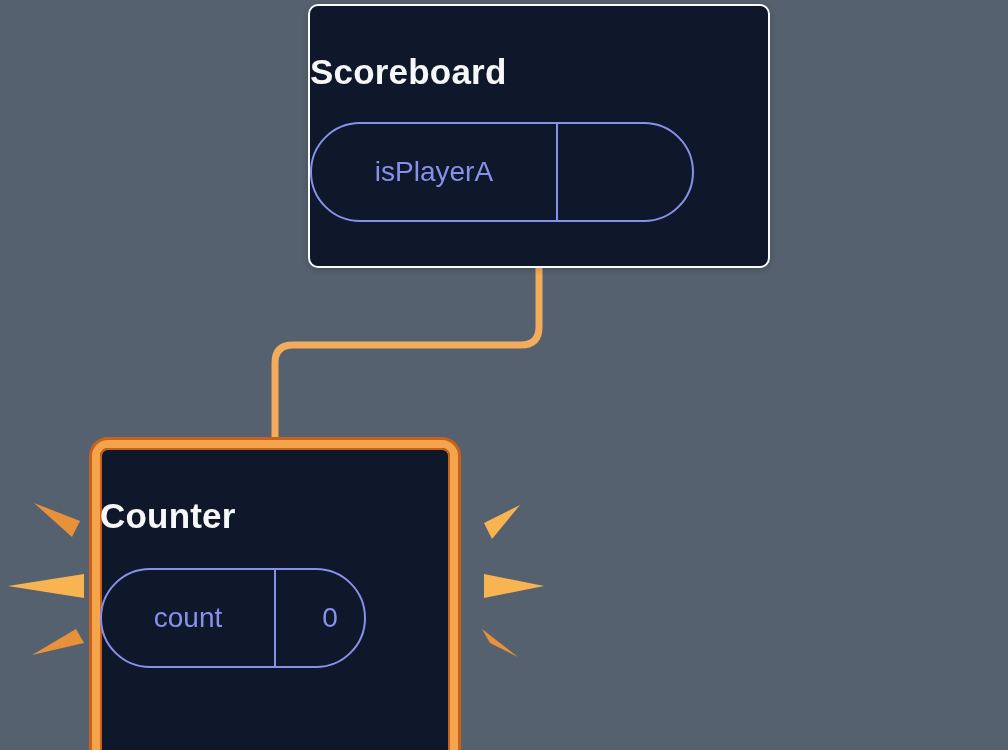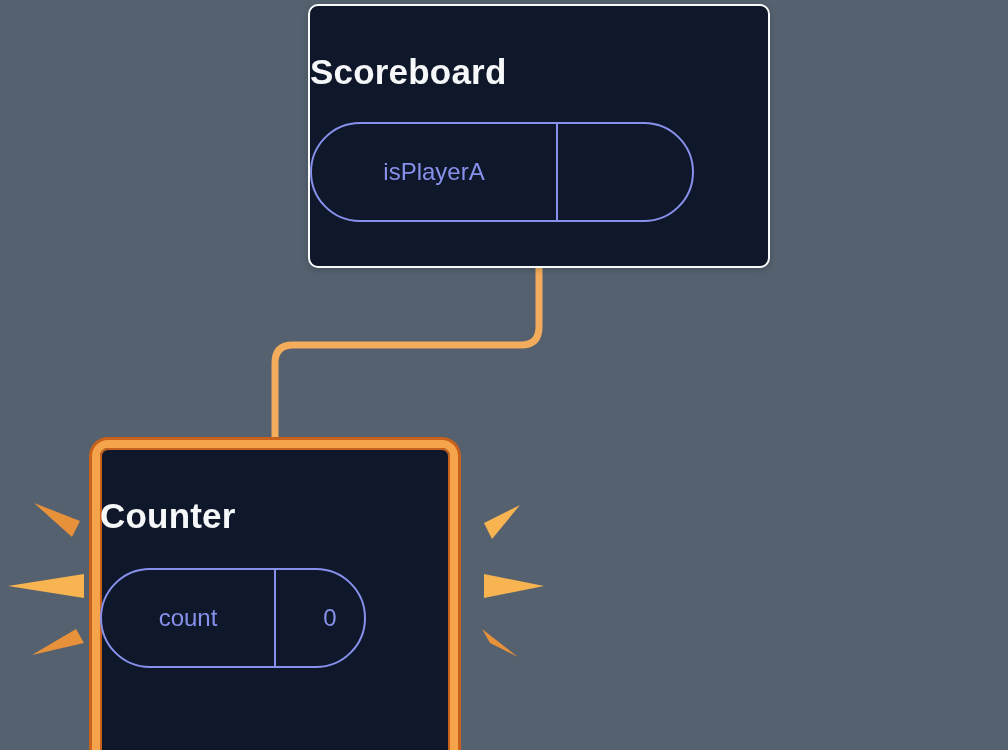--- a/index.html
+++ b/index.html
@@ -75,21 +75,21 @@
   .node.child .pill {
     margin-top: 32px;
     width: 266px;
     gap: 20px;
   }
   .pill-key, .pill-value {
     display: flex;
     align-items: center;
     justify-content: center;
     color: #8791EC;
-    font-size: 24px;
+    font-size: 28px;
     box-sizing: border-box;
   }
   .pill-key {
     border-right: 2px solid #8791EC;
   }
   .node.parent .pill-key { width: 246px; }
   .node.parent .pill-value { flex: 1; }
   .node.child .pill-key { width: 174px; }
   .node.child .pill-value { flex: 1; }
 </style>

